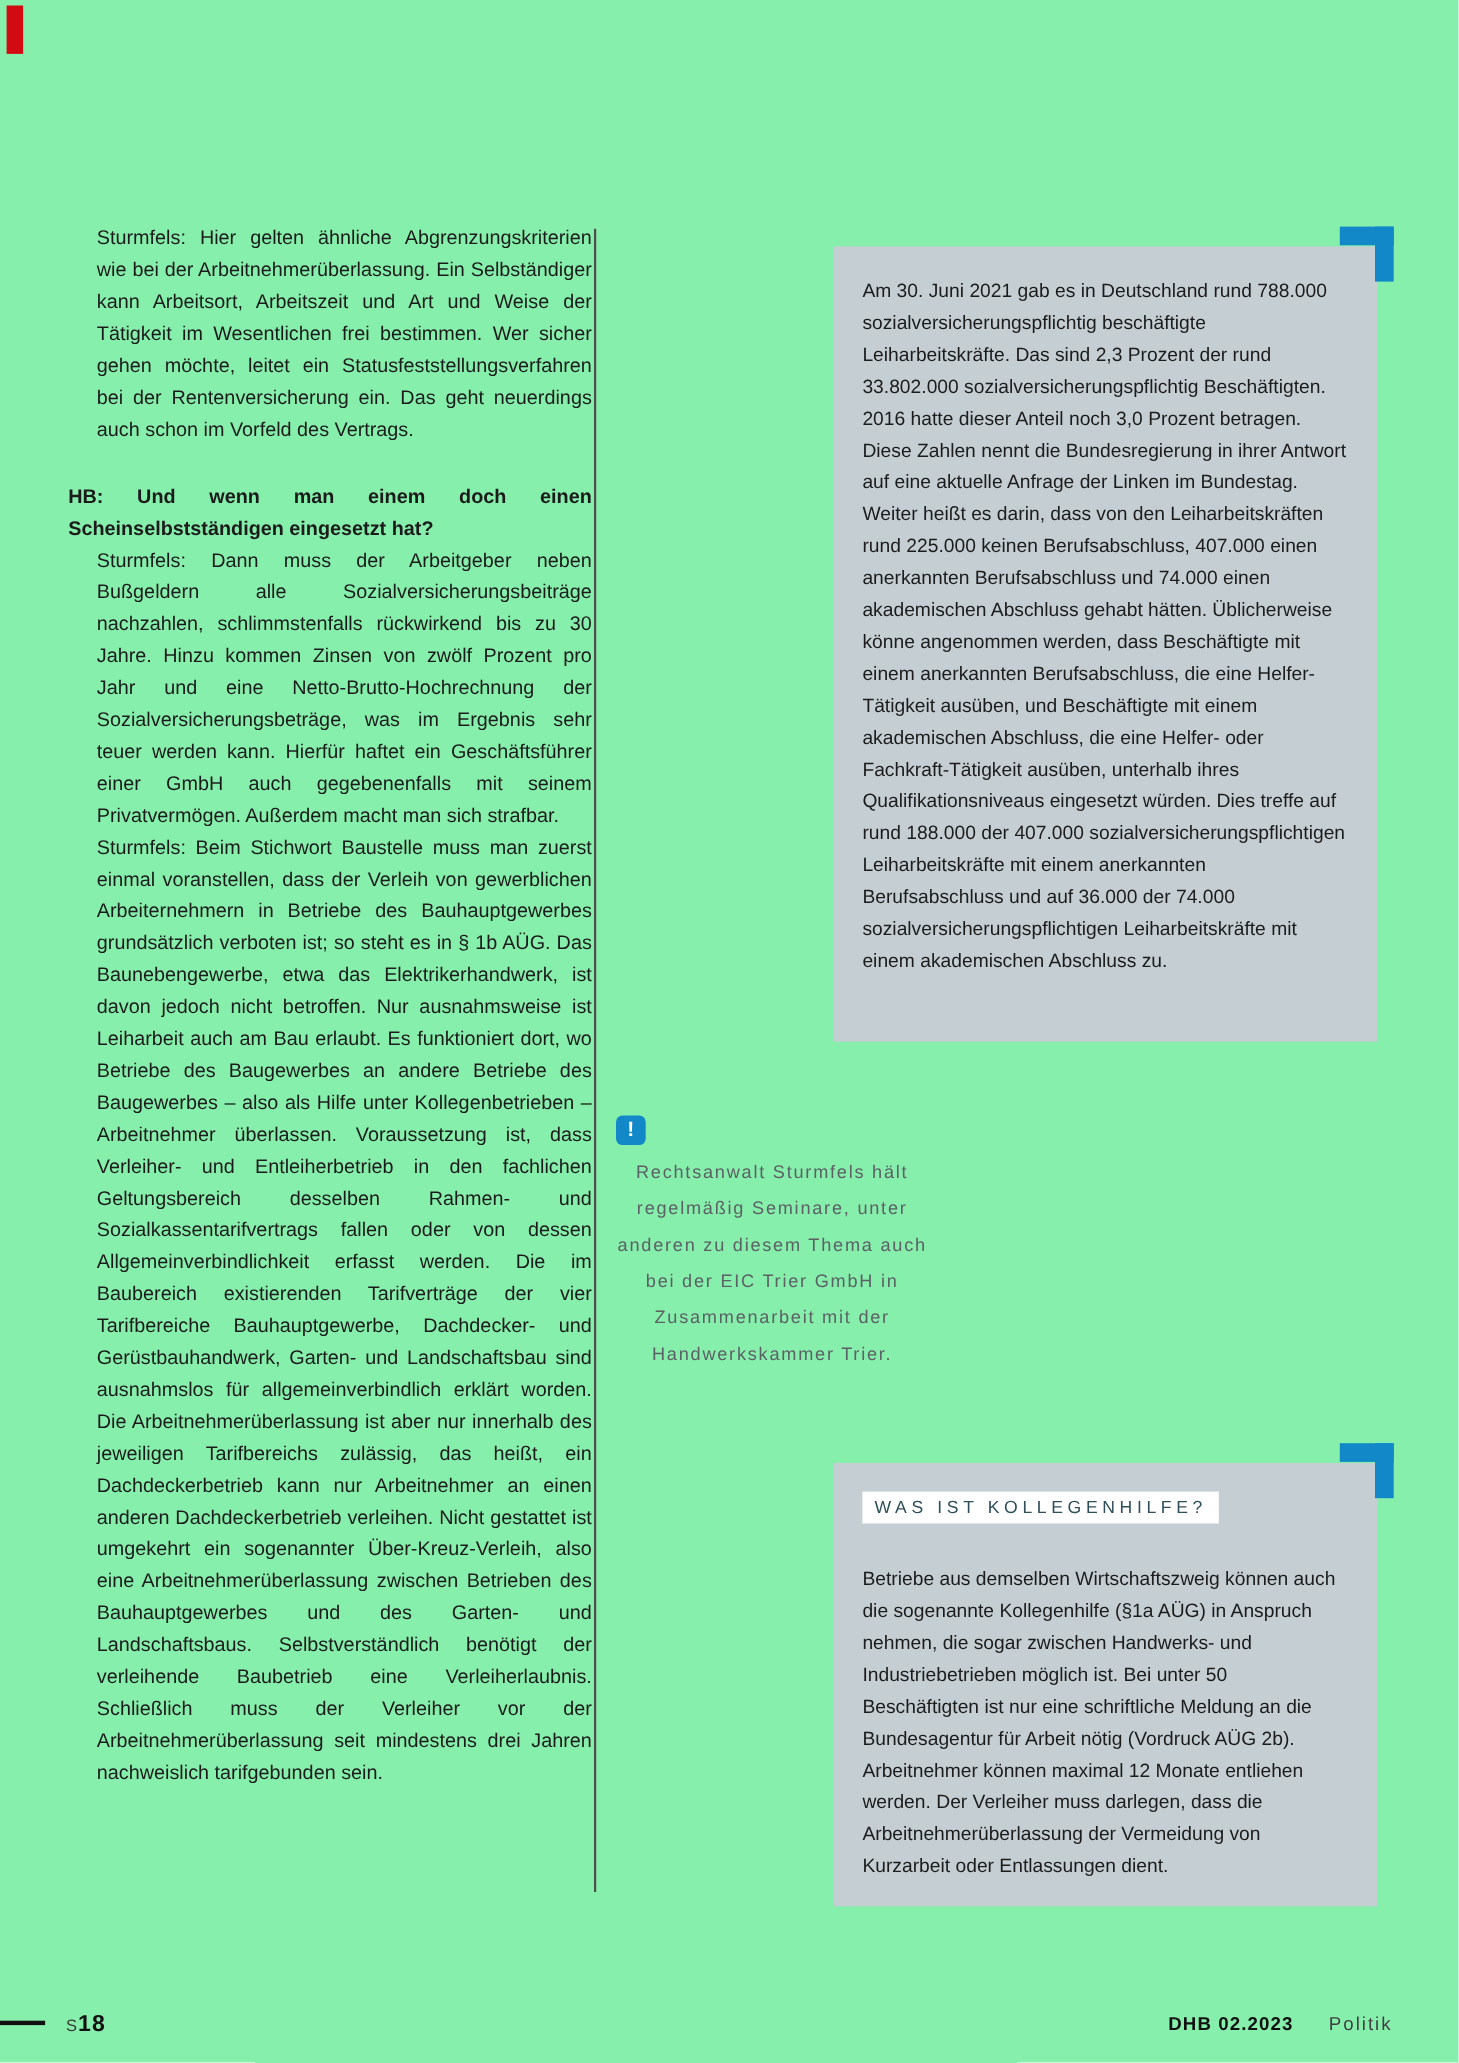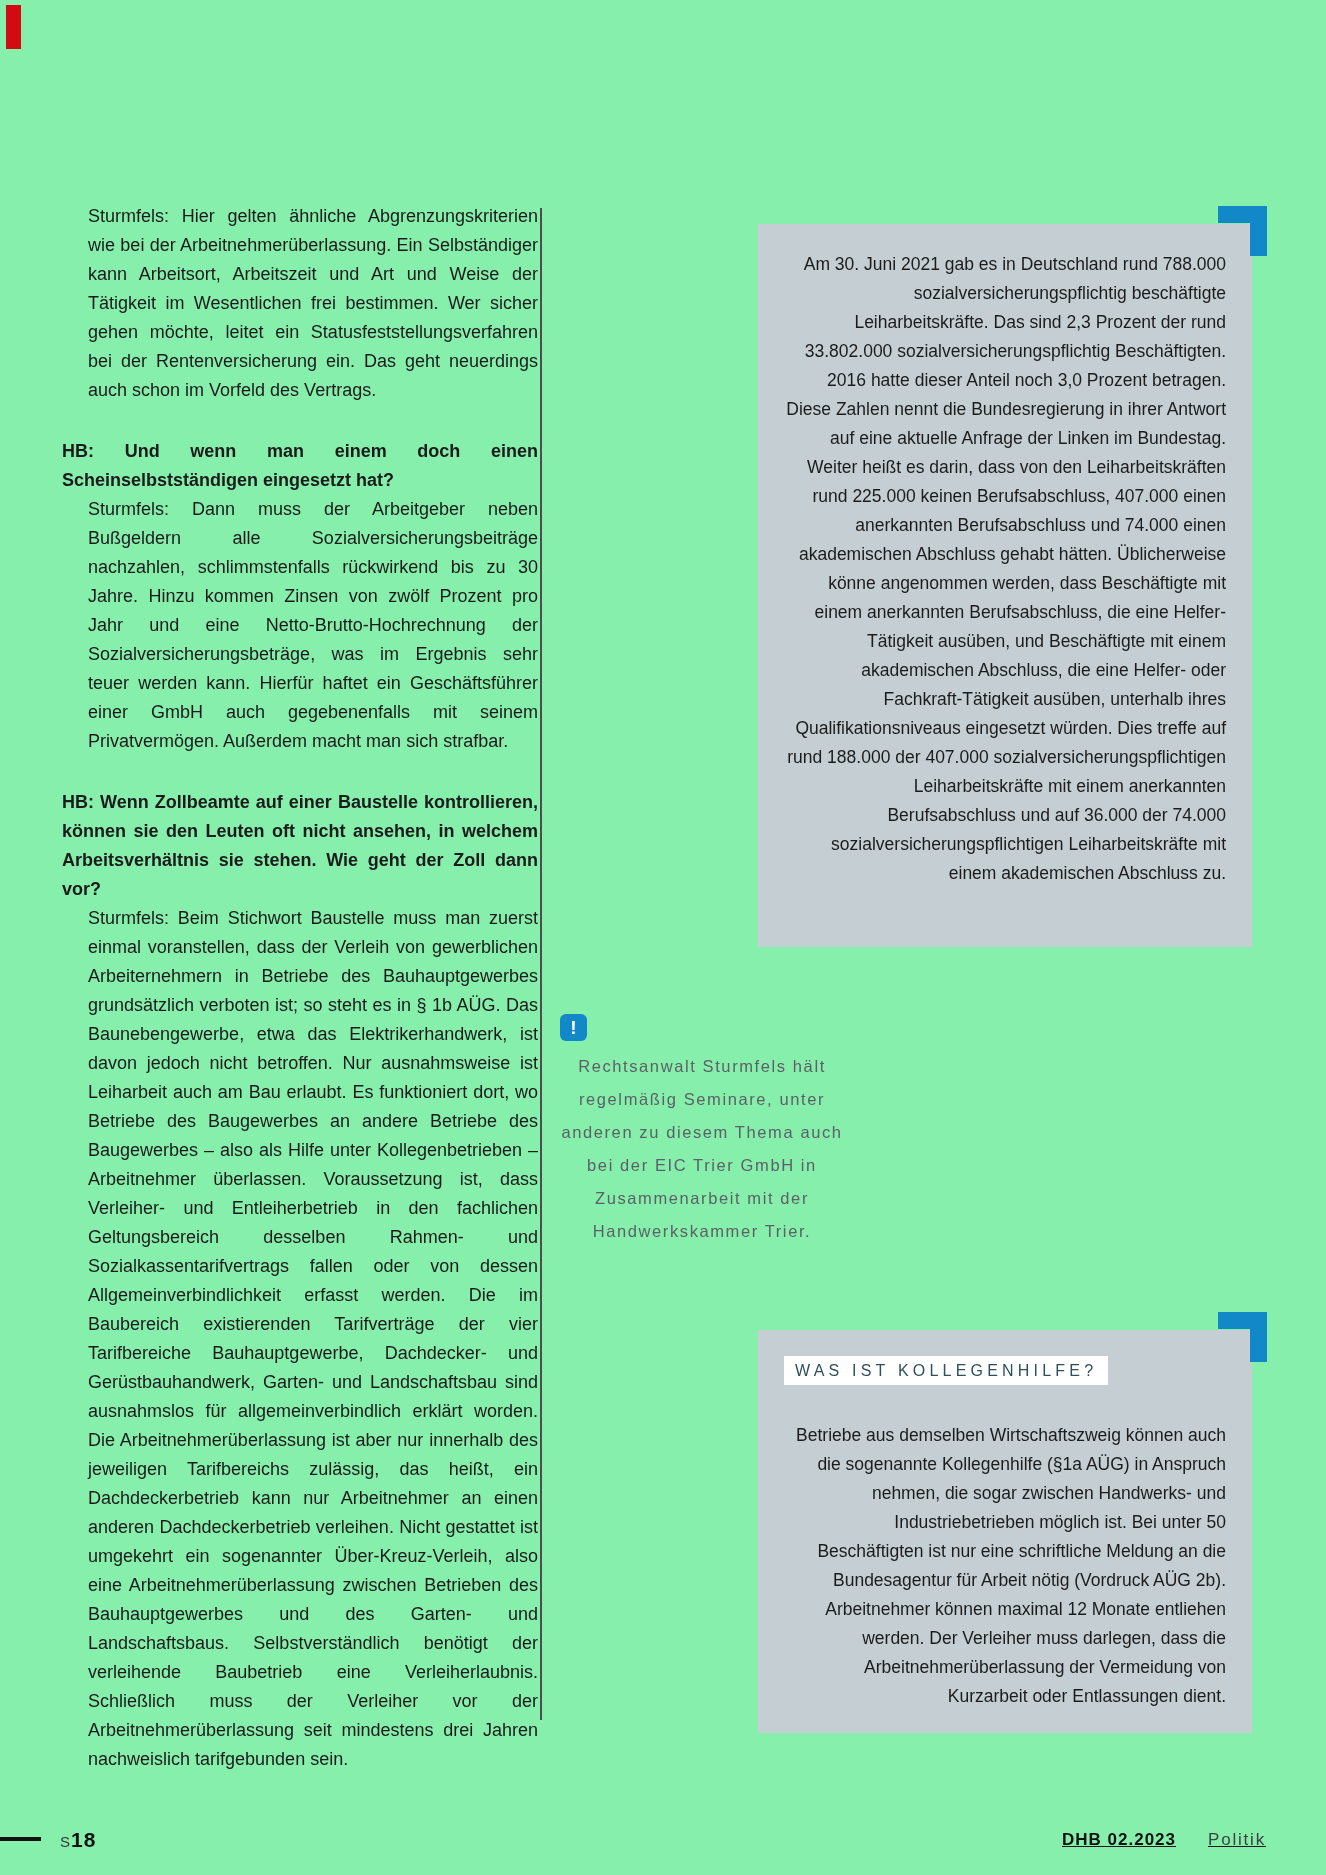--- a/index.html
+++ b/index.html
@@ -61,21 +61,21 @@
     letter-spacing: 4.2px;
     padding: 6px 11px 5px 11px;
     margin-bottom: 36px;
     white-space: nowrap;
   }
   .info-box .box-body p {
     margin: 0;
     font-size: 17.5px;
     line-height: 29px;
     color: #1c1c1c;
-    text-align: right;
+    text-align: left;
   }
   #info-box-1 { top: 224px; min-height: 723px; }
   #info-box-2 { top: 1330px; min-height: 386px; }
 
   
   .corner-bracket {
     position: absolute;
     left: 1218px;
     width: 49px; height: 50px;
     box-sizing: border-box;
@@ -133,21 +133,20 @@
     color: #111111;
     margin-left: 0;
     letter-spacing: 1px;
   }
   .footer-right {
     position: absolute;
     left: 1062px; top: 1830px;
     display: flex;
     align-items: flex-start;
     white-space: nowrap;
-    text-decoration: underline;
   }
   .footer-right .issue {
     font-size: 17px;
     font-weight: 700;
     color: #111111;
     letter-spacing: 1px;
   }
   .footer-right .section {
     font-size: 17px;
     color: #3f3f3f;
@@ -159,21 +158,20 @@
 <body>
 
 <div id="page">
 
   <div class="red-mark"></div>
 
   <div class="interview">
     <p class="answer">Sturmfels: Hier gelten ähnliche Abgrenzungskriterien wie bei der Arbeitnehmerüberlassung. Ein Selbständiger kann Arbeitsort, Arbeitszeit und Art und Weise der Tätigkeit im Wesentlichen frei bestimmen. Wer sicher gehen möchte, leitet ein Statusfeststellungsverfahren bei der Rentenversicherung ein. Das geht neuerdings auch schon im Vorfeld des Vertrags.</p>
     <p class="question">HB: Und wenn man einem doch einen Scheinselbstständigen eingesetzt hat?</p>
     <p class="answer">Sturmfels: Dann muss der Arbeitgeber neben Bußgeldern alle Sozialversicherungsbeiträge nachzahlen, schlimmstenfalls rückwirkend bis zu 30 Jahre. Hinzu kommen Zinsen von zwölf Prozent pro Jahr und eine Netto-Brutto-Hochrechnung der Sozialversicherungsbeträge, was im Ergebnis sehr teuer werden kann. Hierfür haftet ein Geschäftsführer einer GmbH auch gegebenenfalls mit seinem Privatvermögen. Außerdem macht man sich strafbar.</p>
-    <p class="question">HB: Wenn Zollbeamte auf einer Baustelle kontrollieren, können sie den Leuten oft nicht ansehen, in welchem Arbeitsverhältnis sie stehen. Wie geht der Zoll dann vor?</p>
     <p class="answer">Sturmfels: Beim Stichwort Baustelle muss man zuerst einmal voranstellen, dass der Verleih von gewerblichen Arbeiternehmern in Betriebe des Bauhauptgewerbes grundsätzlich verboten ist; so steht es in § 1b AÜG. Das Baunebengewerbe, etwa das Elektrikerhandwerk, ist davon jedoch nicht betroffen. Nur ausnahmsweise ist Leiharbeit auch am Bau erlaubt. Es funktioniert dort, wo Betriebe des Baugewerbes an andere Betriebe des Baugewerbes – also als Hilfe unter Kollegenbetrieben – Arbeitnehmer überlassen. Voraussetzung ist, dass Verleiher- und Entleiherbetrieb in den fachlichen Geltungsbereich desselben Rahmen- und Sozialkassentarifvertrags fallen oder von dessen Allgemeinverbindlichkeit erfasst werden. Die im Baubereich existierenden Tarifverträge der vier Tarifbereiche Bauhauptgewerbe, Dachdecker- und Gerüstbauhandwerk, Garten- und Landschaftsbau sind ausnahmslos für allgemeinverbindlich erklärt worden. Die Arbeitnehmerüberlassung ist aber nur innerhalb des jeweiligen Tarifbereichs zulässig, das heißt, ein Dachdeckerbetrieb kann nur Arbeitnehmer an einen anderen Dachdeckerbetrieb verleihen. Nicht gestattet ist umgekehrt ein sogenannter Über-Kreuz-Verleih, also eine Arbeitnehmerüberlassung zwischen Betrieben des Bauhauptgewerbes und des Garten- und Landschaftsbaus. Selbstverständlich benötigt der verleihende Baubetrieb eine Verleiherlaubnis. Schließlich muss der Verleiher vor der Arbeitnehmerüberlassung seit mindestens drei Jahren nachweislich tarifgebunden sein.</p>
   </div>
 
   <div class="divider"></div>
 
   <div class="info-box" id="info-box-1">
     <div class="box-body">
       <p>Am 30. Juni 2021 gab es in Deutschland rund 788.000 sozialversicherungspflichtig beschäftigte Leiharbeitskräfte. Das sind 2,3 Prozent der rund 33.802.000 sozialversicherungspflichtig Beschäftigten. 2016 hatte dieser Anteil noch 3,0 Prozent betragen. Diese Zahlen nennt die Bundesregierung in ihrer Antwort auf eine aktuelle Anfrage der Linken im Bundestag.</p>
       <p>Weiter heißt es darin, dass von den Leiharbeitskräften rund 225.000 keinen Berufsabschluss, 407.000 einen anerkannten Berufsabschluss und 74.000 einen akademischen Abschluss gehabt hätten. Üblicherweise könne angenommen werden, dass Beschäftigte mit einem anerkannten Berufsabschluss, die eine Helfer-Tätigkeit ausüben, und Beschäftigte mit einem akademischen Abschluss, die eine Helfer- oder Fachkraft-Tätigkeit ausüben, unterhalb ihres Qualifikationsniveaus eingesetzt würden. Dies treffe auf rund 188.000 der 407.000 sozialversicherungspflichtigen Leiharbeitskräfte mit einem anerkannten Berufsabschluss und auf 36.000 der 74.000 sozialversicherungspflichtigen Leiharbeitskräfte mit einem akademischen Abschluss zu.</p>
     </div>

